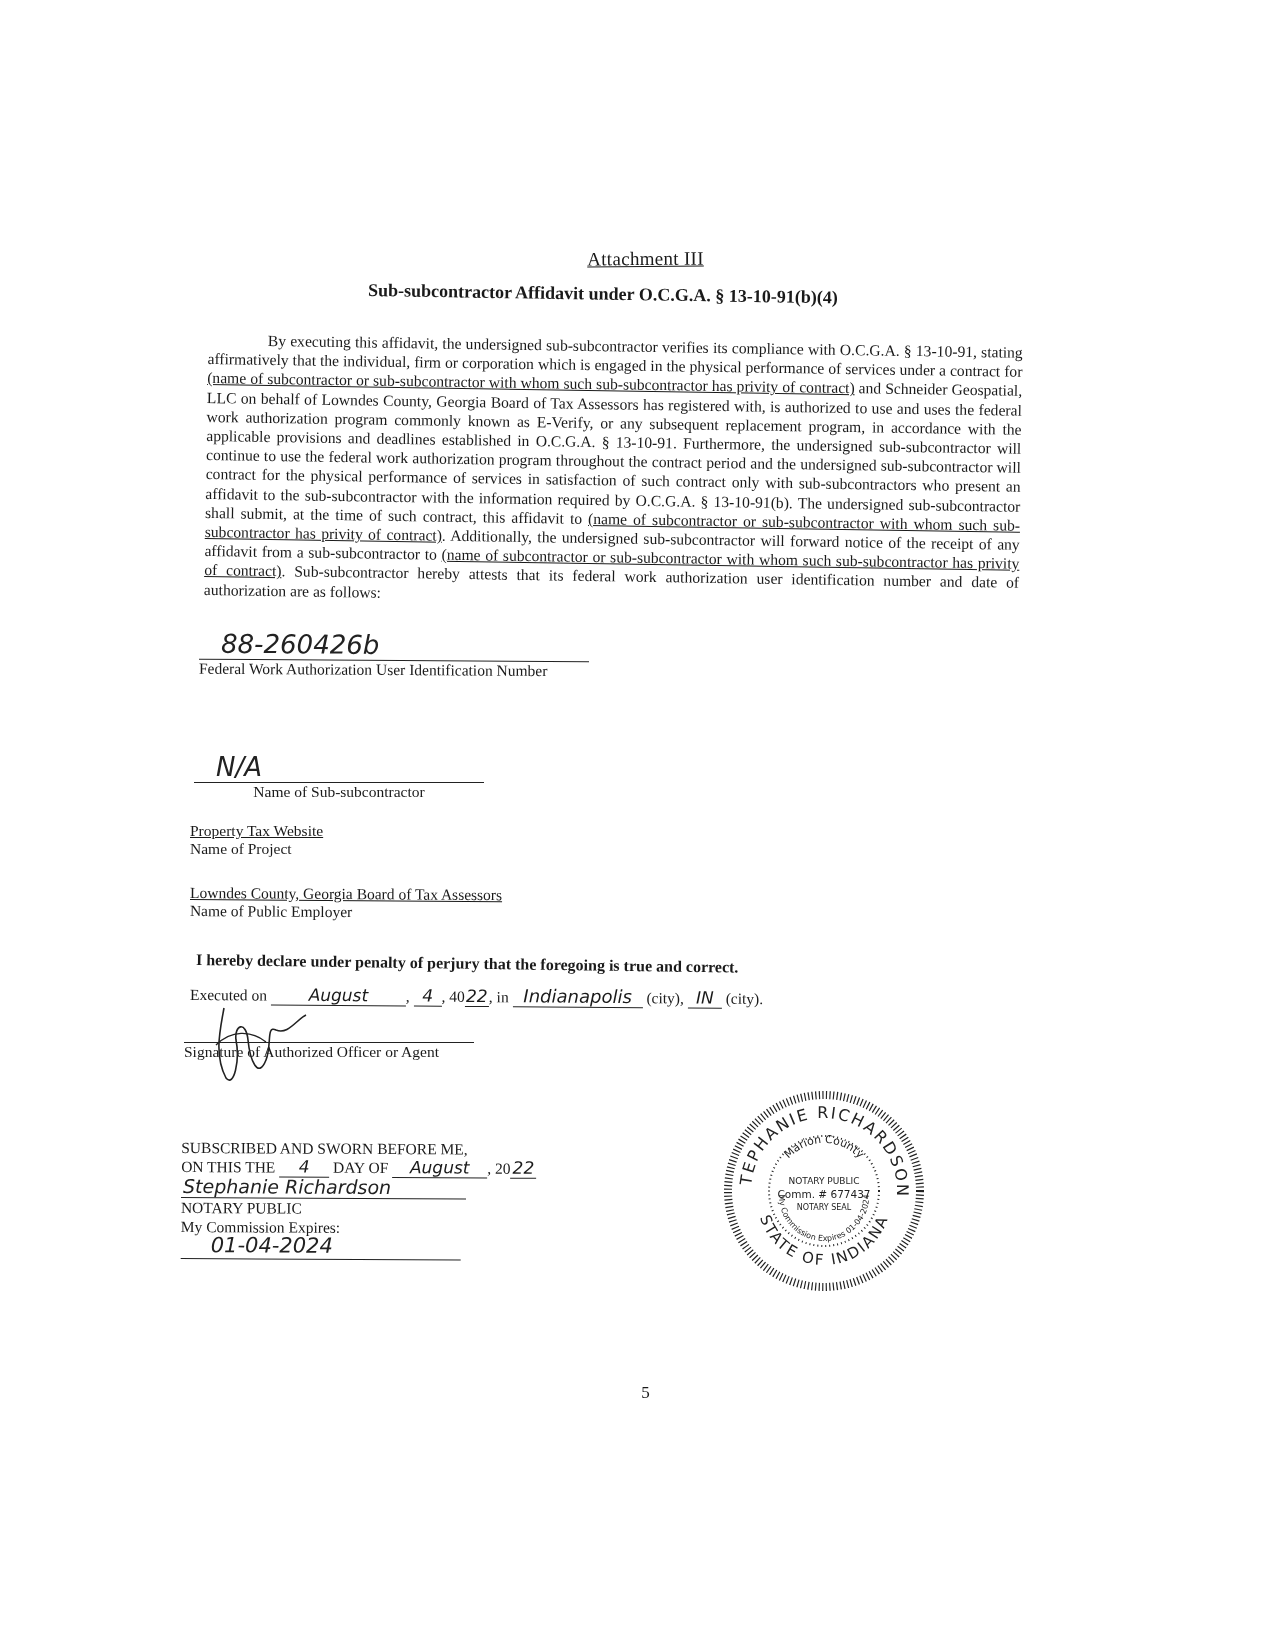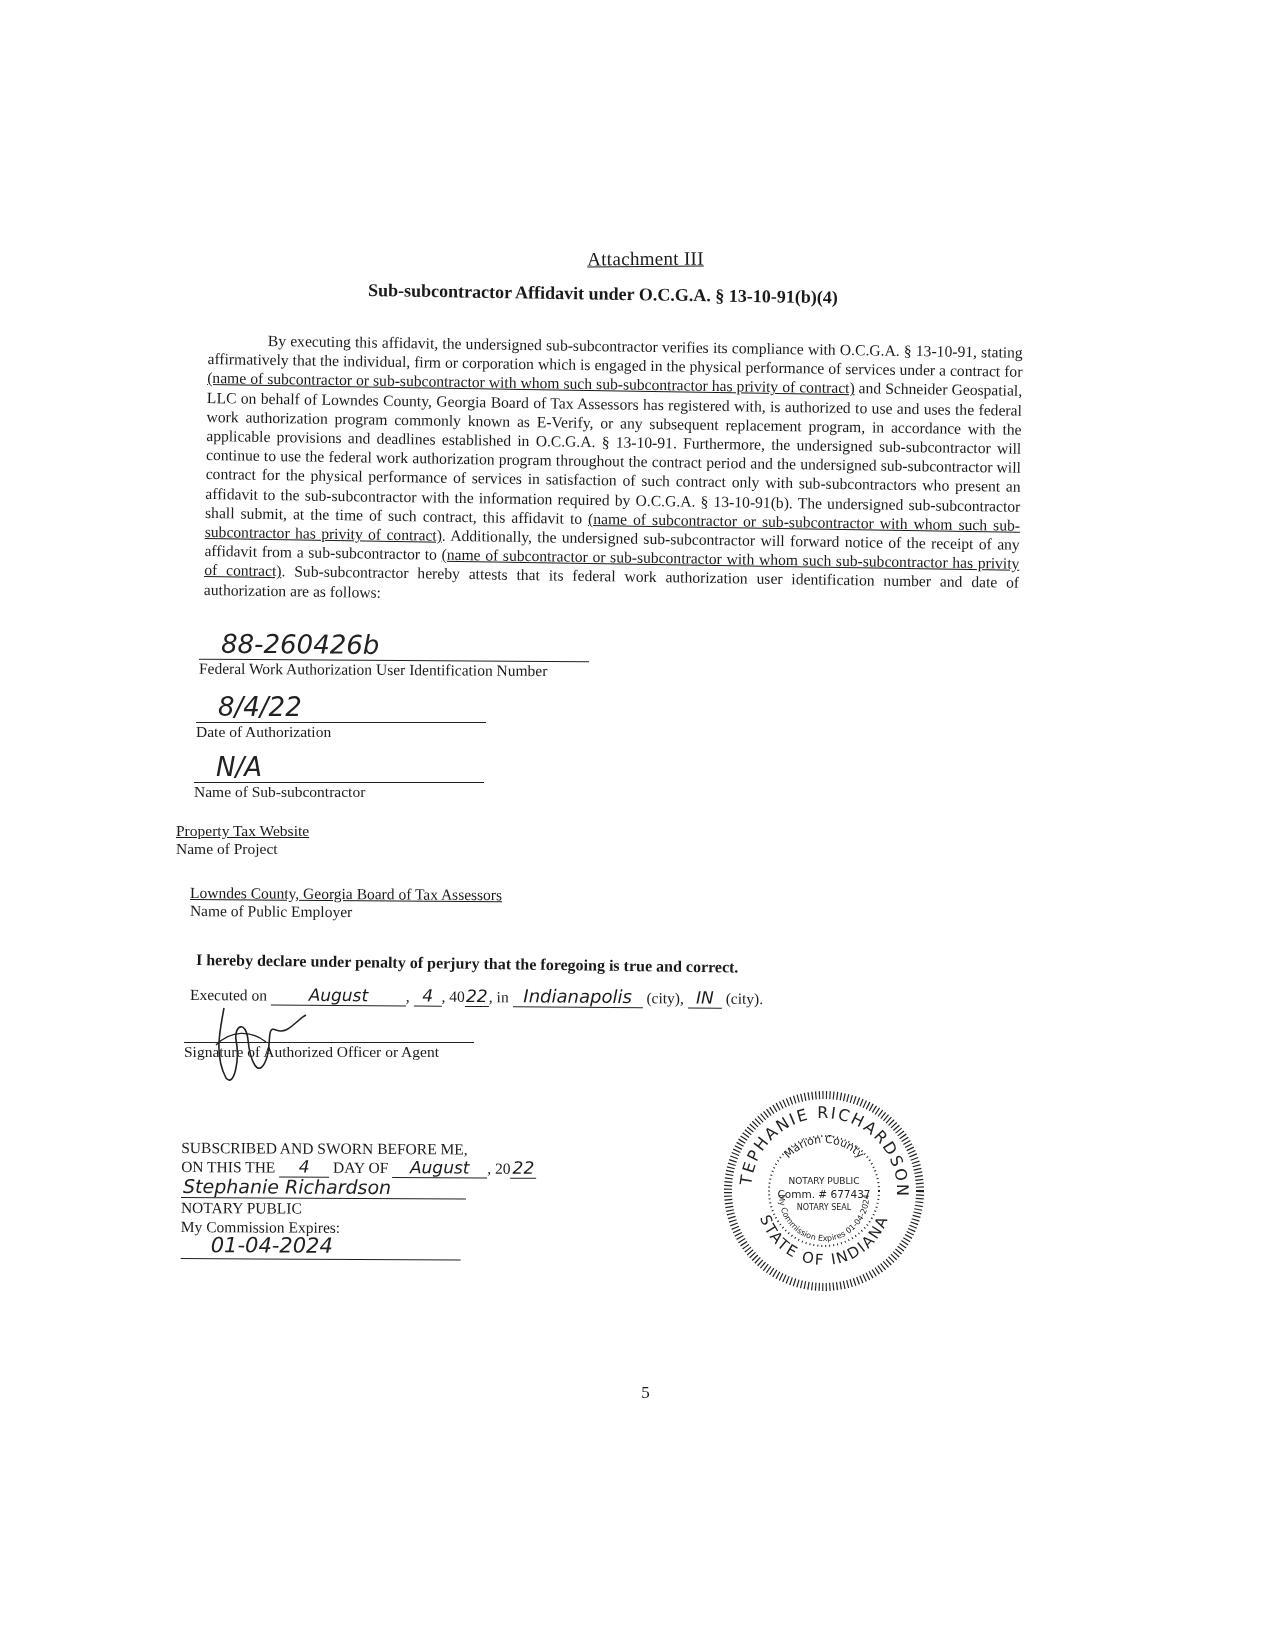--- a/index.html
+++ b/index.html
@@ -40,35 +40,29 @@
     <span class="indent"></span><span>By executing this affidavit, the undersigned sub-subcontractor verifies its compliance with O.C.G.A. § 13-10-91, stating affirmatively that the individual, firm or corporation which is engaged in the physical performance of services under a contract for </span><span class="u">(name of subcontractor or sub-subcontractor with whom such sub-subcontractor has privity of contract)</span><span> and Schneider Geospatial, LLC on behalf of Lowndes County, Georgia Board of Tax Assessors has registered with, is authorized to use and uses the federal work authorization program commonly known as E-Verify, or any subsequent replacement program, in accordance with the applicable provisions and deadlines established in O.C.G.A. § 13-10-91. Furthermore, the undersigned sub-subcontractor will continue to use the federal work authorization program throughout the contract period and the undersigned sub-subcontractor will contract for the physical performance of services in satisfaction of such contract only with sub-subcontractors who present an affidavit to the sub-subcontractor with the information required by O.C.G.A. § 13-10-91(b). The undersigned sub-subcontractor shall submit, at the time of such contract, this affidavit to </span><span class="u">(name of subcontractor or sub-subcontractor with whom such sub-subcontractor has privity of contract)</span><span>. Additionally, the undersigned sub-subcontractor will forward notice of the receipt of any affidavit from a sub-subcontractor to </span><span class="u">(name of subcontractor or sub-subcontractor with whom such sub-subcontractor has privity of contract)</span><span>. Sub-subcontractor hereby attests that its federal work authorization user identification number and date of authorization are as follows:</span>
   </div>
 
   <div class="field" style="left:191px; top:638px; width:390px; transform:rotate(0.4deg);">
     <div class="line" style="width:390px;">
       <span class="hand hand-val">88-260426b</span>
     </div>
     <div>Federal Work Authorization User Identification Number</div>
   </div>
 
-  <div class="field" style="left:188px; top:700px; width:290px;">
-    <div class="line" style="width:290px;">
-      <span class="hand hand-val">8/4/22</span>
-    </div>
-    <div>Date of Authorization</div>
-  </div>
 
-  <div class="field" style="left:186px; top:760px; width:290px;">
+  <div class="field" style="left:186px; top:760px; width:290px;text-align:center;">
     <div class="line" style="width:290px;">
       <span class="hand hand-val">N/A</span>
     </div>
     <div>Name of Sub-subcontractor</div>
   </div>
 
-  <div class="field" style="left:168px; top:822px;">
+  <div class="field" style="left:182px; top:822px;">
     <div class="plain-val">Property Tax Website</div>
     <div>Name of Project</div>
   </div>
 
   <div class="field" style="left:182px; top:884px; transform:rotate(0.4deg); transform-origin:left;">
     <div class="plain-val">Lowndes County, Georgia Board of Tax Assessors</div>
     <div>Name of Public Employer</div>
   </div>
 
   <div class="declare">I hereby declare under penalty of perjury that the foregoing is true and correct.</div>

